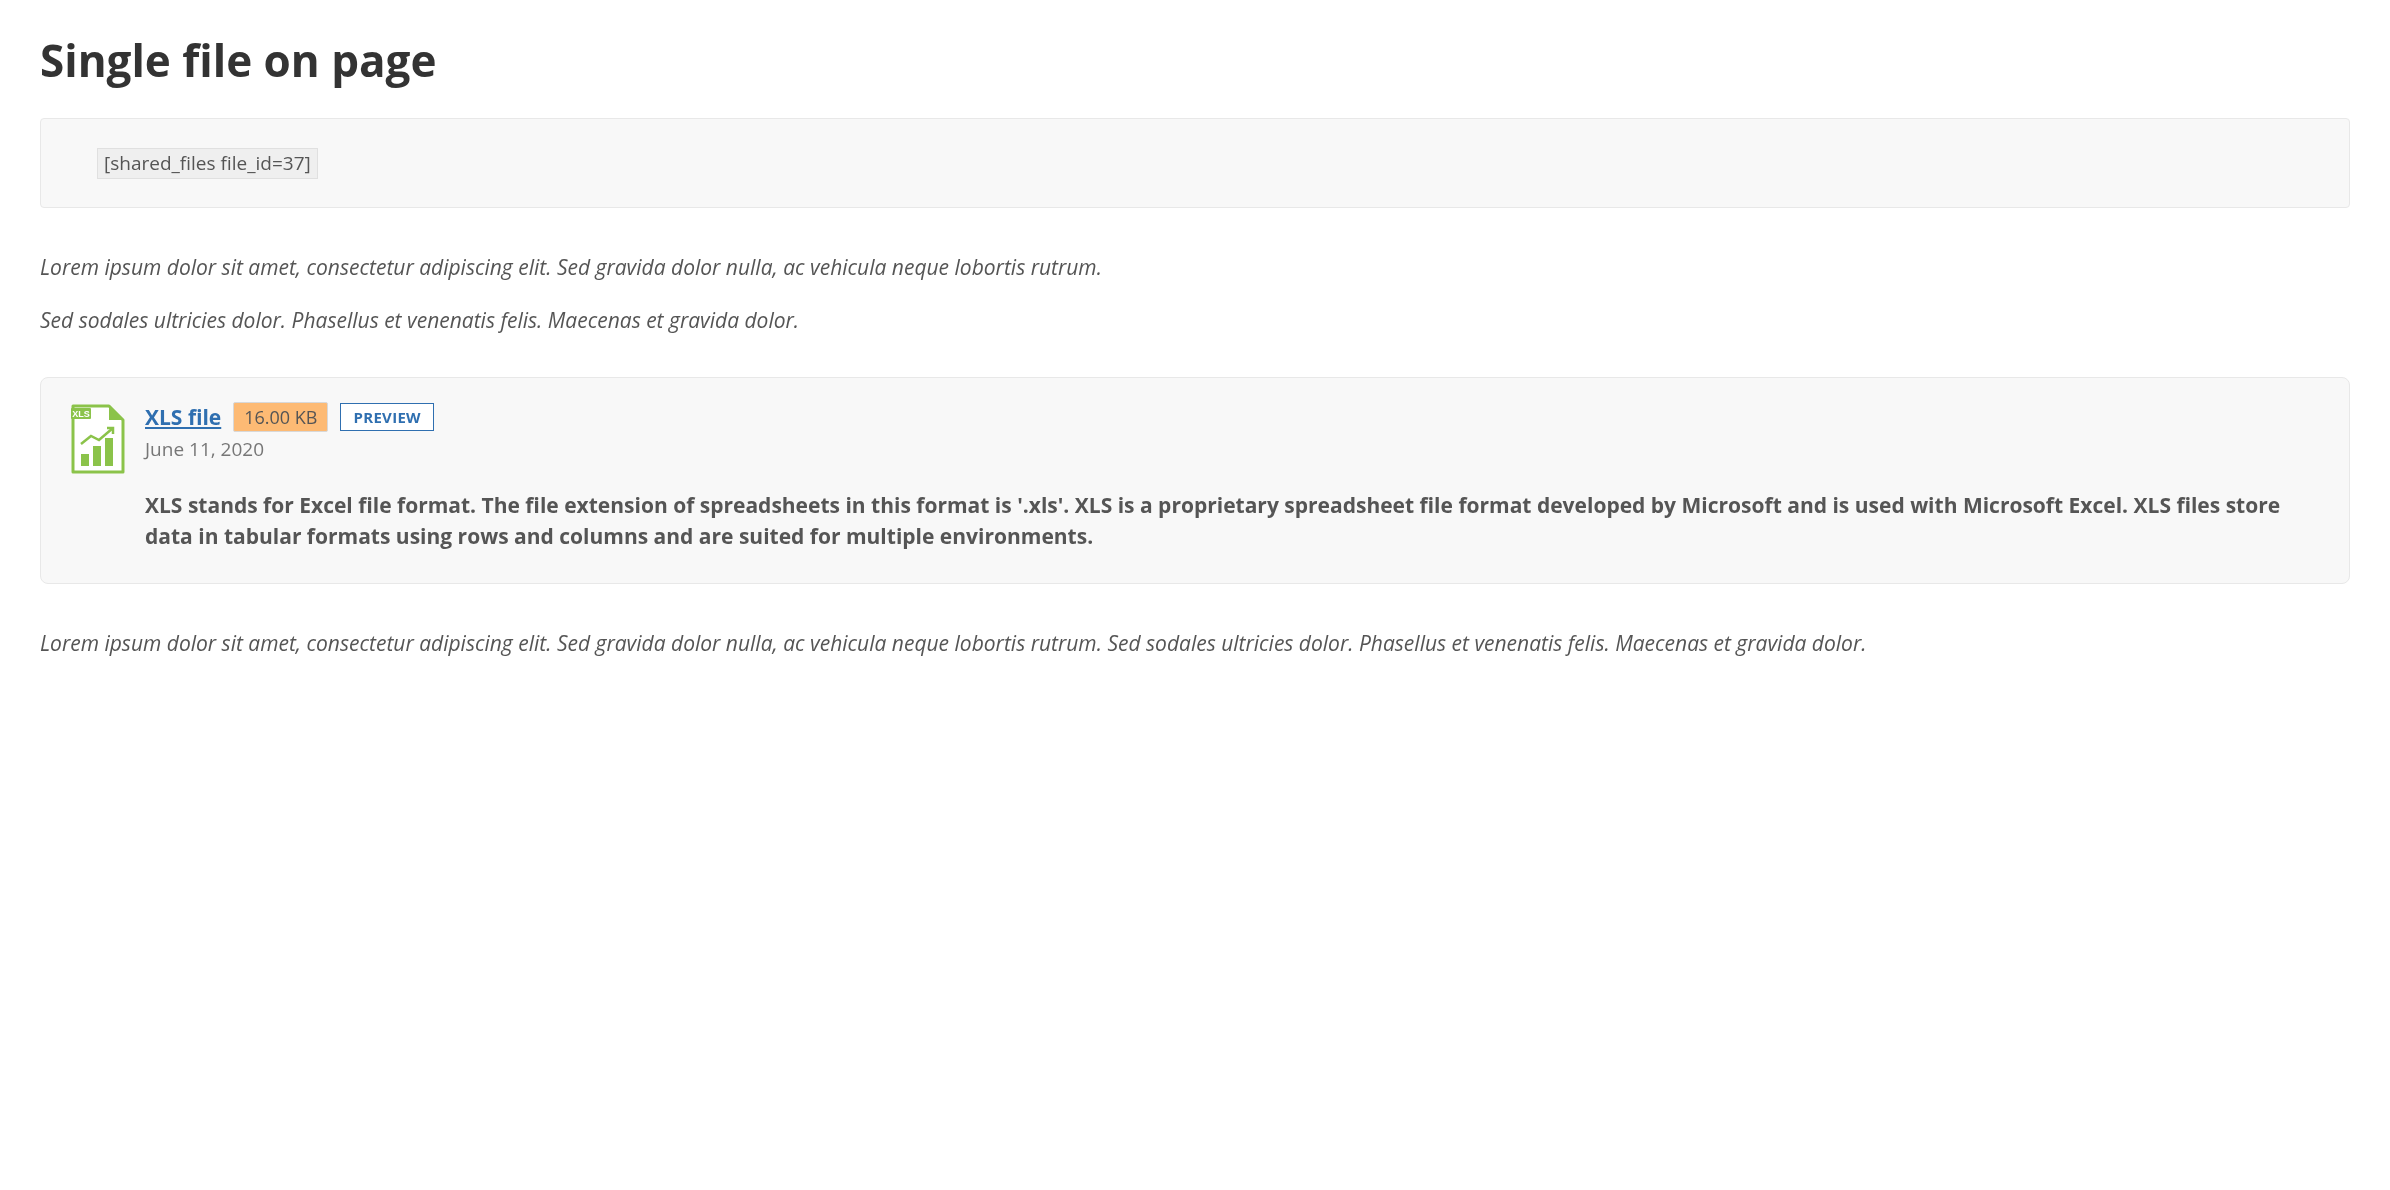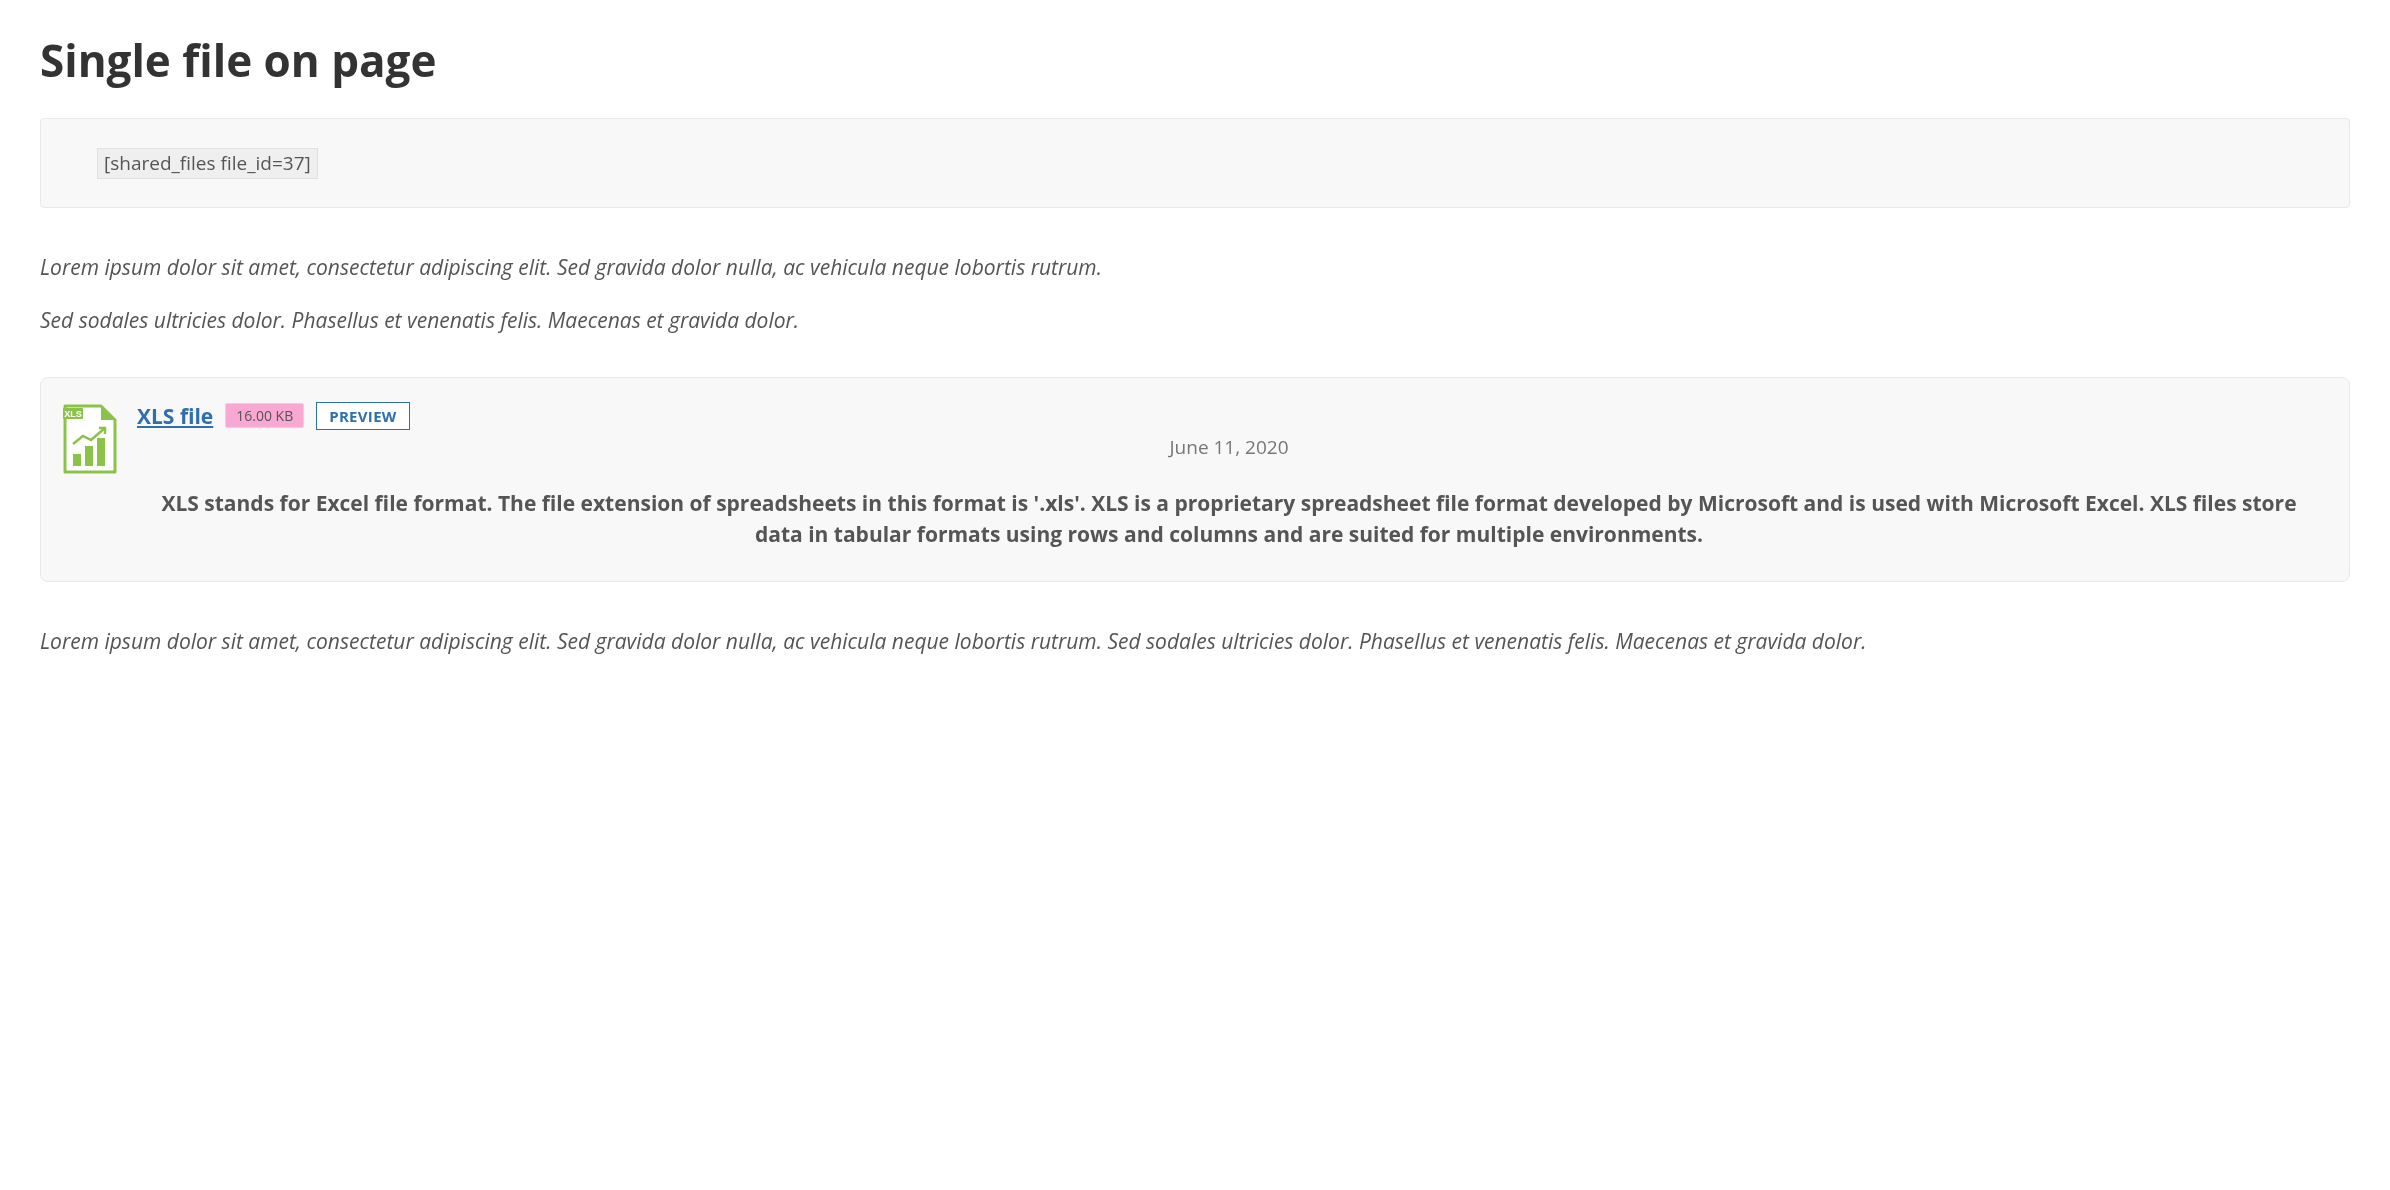--- a/index.html
+++ b/index.html
@@ -45,26 +45,25 @@
       color: #555555;
       font-size: 21px;
       line-height: 1.5;
       margin-bottom: 22px;
       font-style: italic;
     }
     .file-card {
       background: #f8f8f8;
       border: 1px solid #e8e8e8;
       border-radius: 8px;
-      padding: 24px 28px 30px 20px;
+      padding: 24px 28px 30px 28px;
       margin-top: 40px;
       margin-bottom: 44px;
       display: flex;
       gap: 20px;
-      text-align: center;
     }
     .file-icon-wrap {
       flex: 0 0 auto;
       padding-top: 2px;
     }
     .file-body {
       flex: 1 1 auto;
       min-width: 0;
     }
     .file-header-row {
@@ -76,23 +75,23 @@
     .file-link {
       color: #2f6fb0;
       font-weight: 700;
       font-size: 21px;
       text-decoration: underline;
       cursor: pointer;
     }
     .file-size-badge {
       display: inline-block;
       border: 1px solid #d8d8d8;
-      background: #f9a8d4;
+      background: #fdba74;
       padding: 2px 10px;
-      font-size: 14px;
+      font-size: 18px;
       color: #555555;
       border-radius: 2px;
     }
     .preview-btn {
       display: inline-block;
       border: 1.5px solid #2f6fb0;
       color: #2f6fb0;
       background: #ffffff;
       padding: 3px 12px;
       font-size: 15px;

